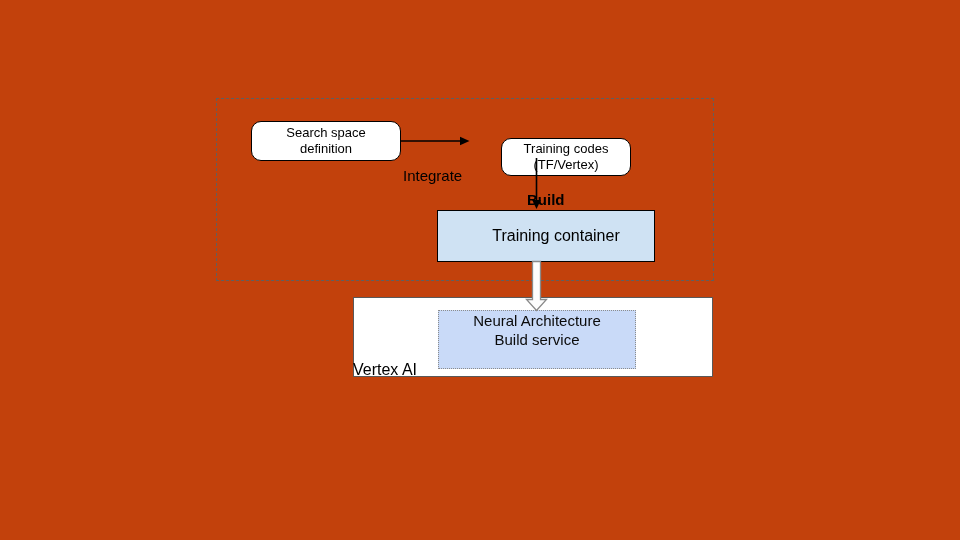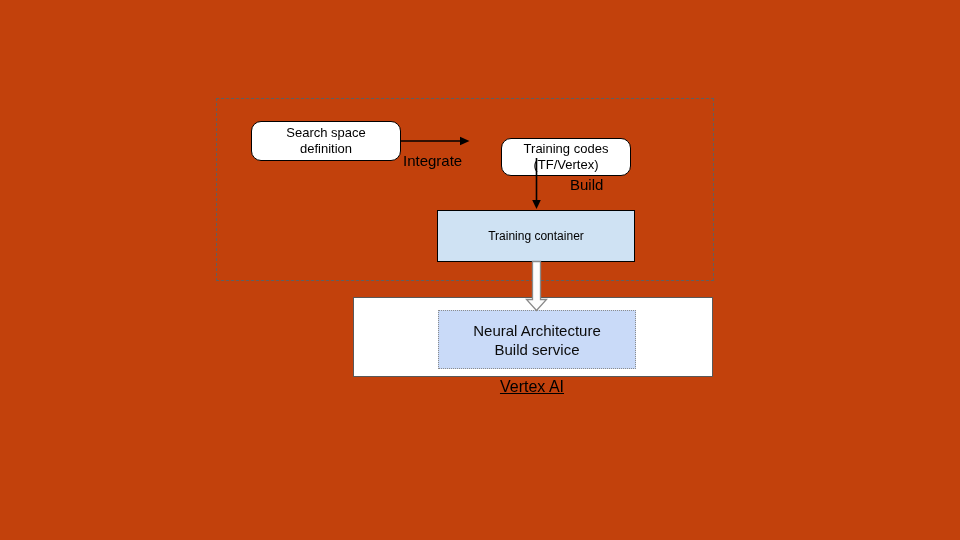--- a/index.html
+++ b/index.html
@@ -58,22 +58,23 @@
     position: absolute;
     left: 437px;
     top: 210px;
     width: 196px;
     height: 50px;
     background: #cfe2f3;
     border: 1.5px solid #000000;
     display: flex;
     align-items: center;
     justify-content: center;
-    font-size: 12px;
+    font-size: 16px;
     color: #000000;
+    padding-left: 20px;
   }
   
   .vertex-group {
     position: absolute;
     left: 353px;
     top: 297px;
     width: 358px;
     height: 78px;
     border: 1.5px solid #595959;
     background: #ffffff;
@@ -83,43 +84,41 @@
     position: absolute;
     left: 438px;
     top: 310px;
     width: 196px;
     height: 57px;
     background: #c9daf8;
     border: 1.5px dotted #8c8c8c;
     display: flex;
     flex-direction: column;
     align-items: center;
-    justify-content: center;
     text-align: center;
     font-size: 15px;
     line-height: 19px;
     color: #0a0a0a;
   }
   .edge-label {
     position: absolute;
     font-size: 15px;
     color: #000000;
     white-space: nowrap;
+    margin-top: 15px;
   }
   .label-integrate { left: 403px; top: 152px; }
-  .label-build     { left: 570px; top: 176px; }
+  .label-build     { left: 527px; top: 176px; font-weight: bold; }
   .label-vertex-ai {
     position: absolute;
     left: 353px;
-    top: 378px;
+    top: 361px;
     width: 358px;
-    text-align: center;
     font-size: 16px;
     color: #000000;
-    text-decoration: underline;
   }
   .arrows-layer {
     position: absolute;
     left: 0;
     top: 0;
     width: 960px;
     height: 540px;
     pointer-events: none;
   }
 </style>

